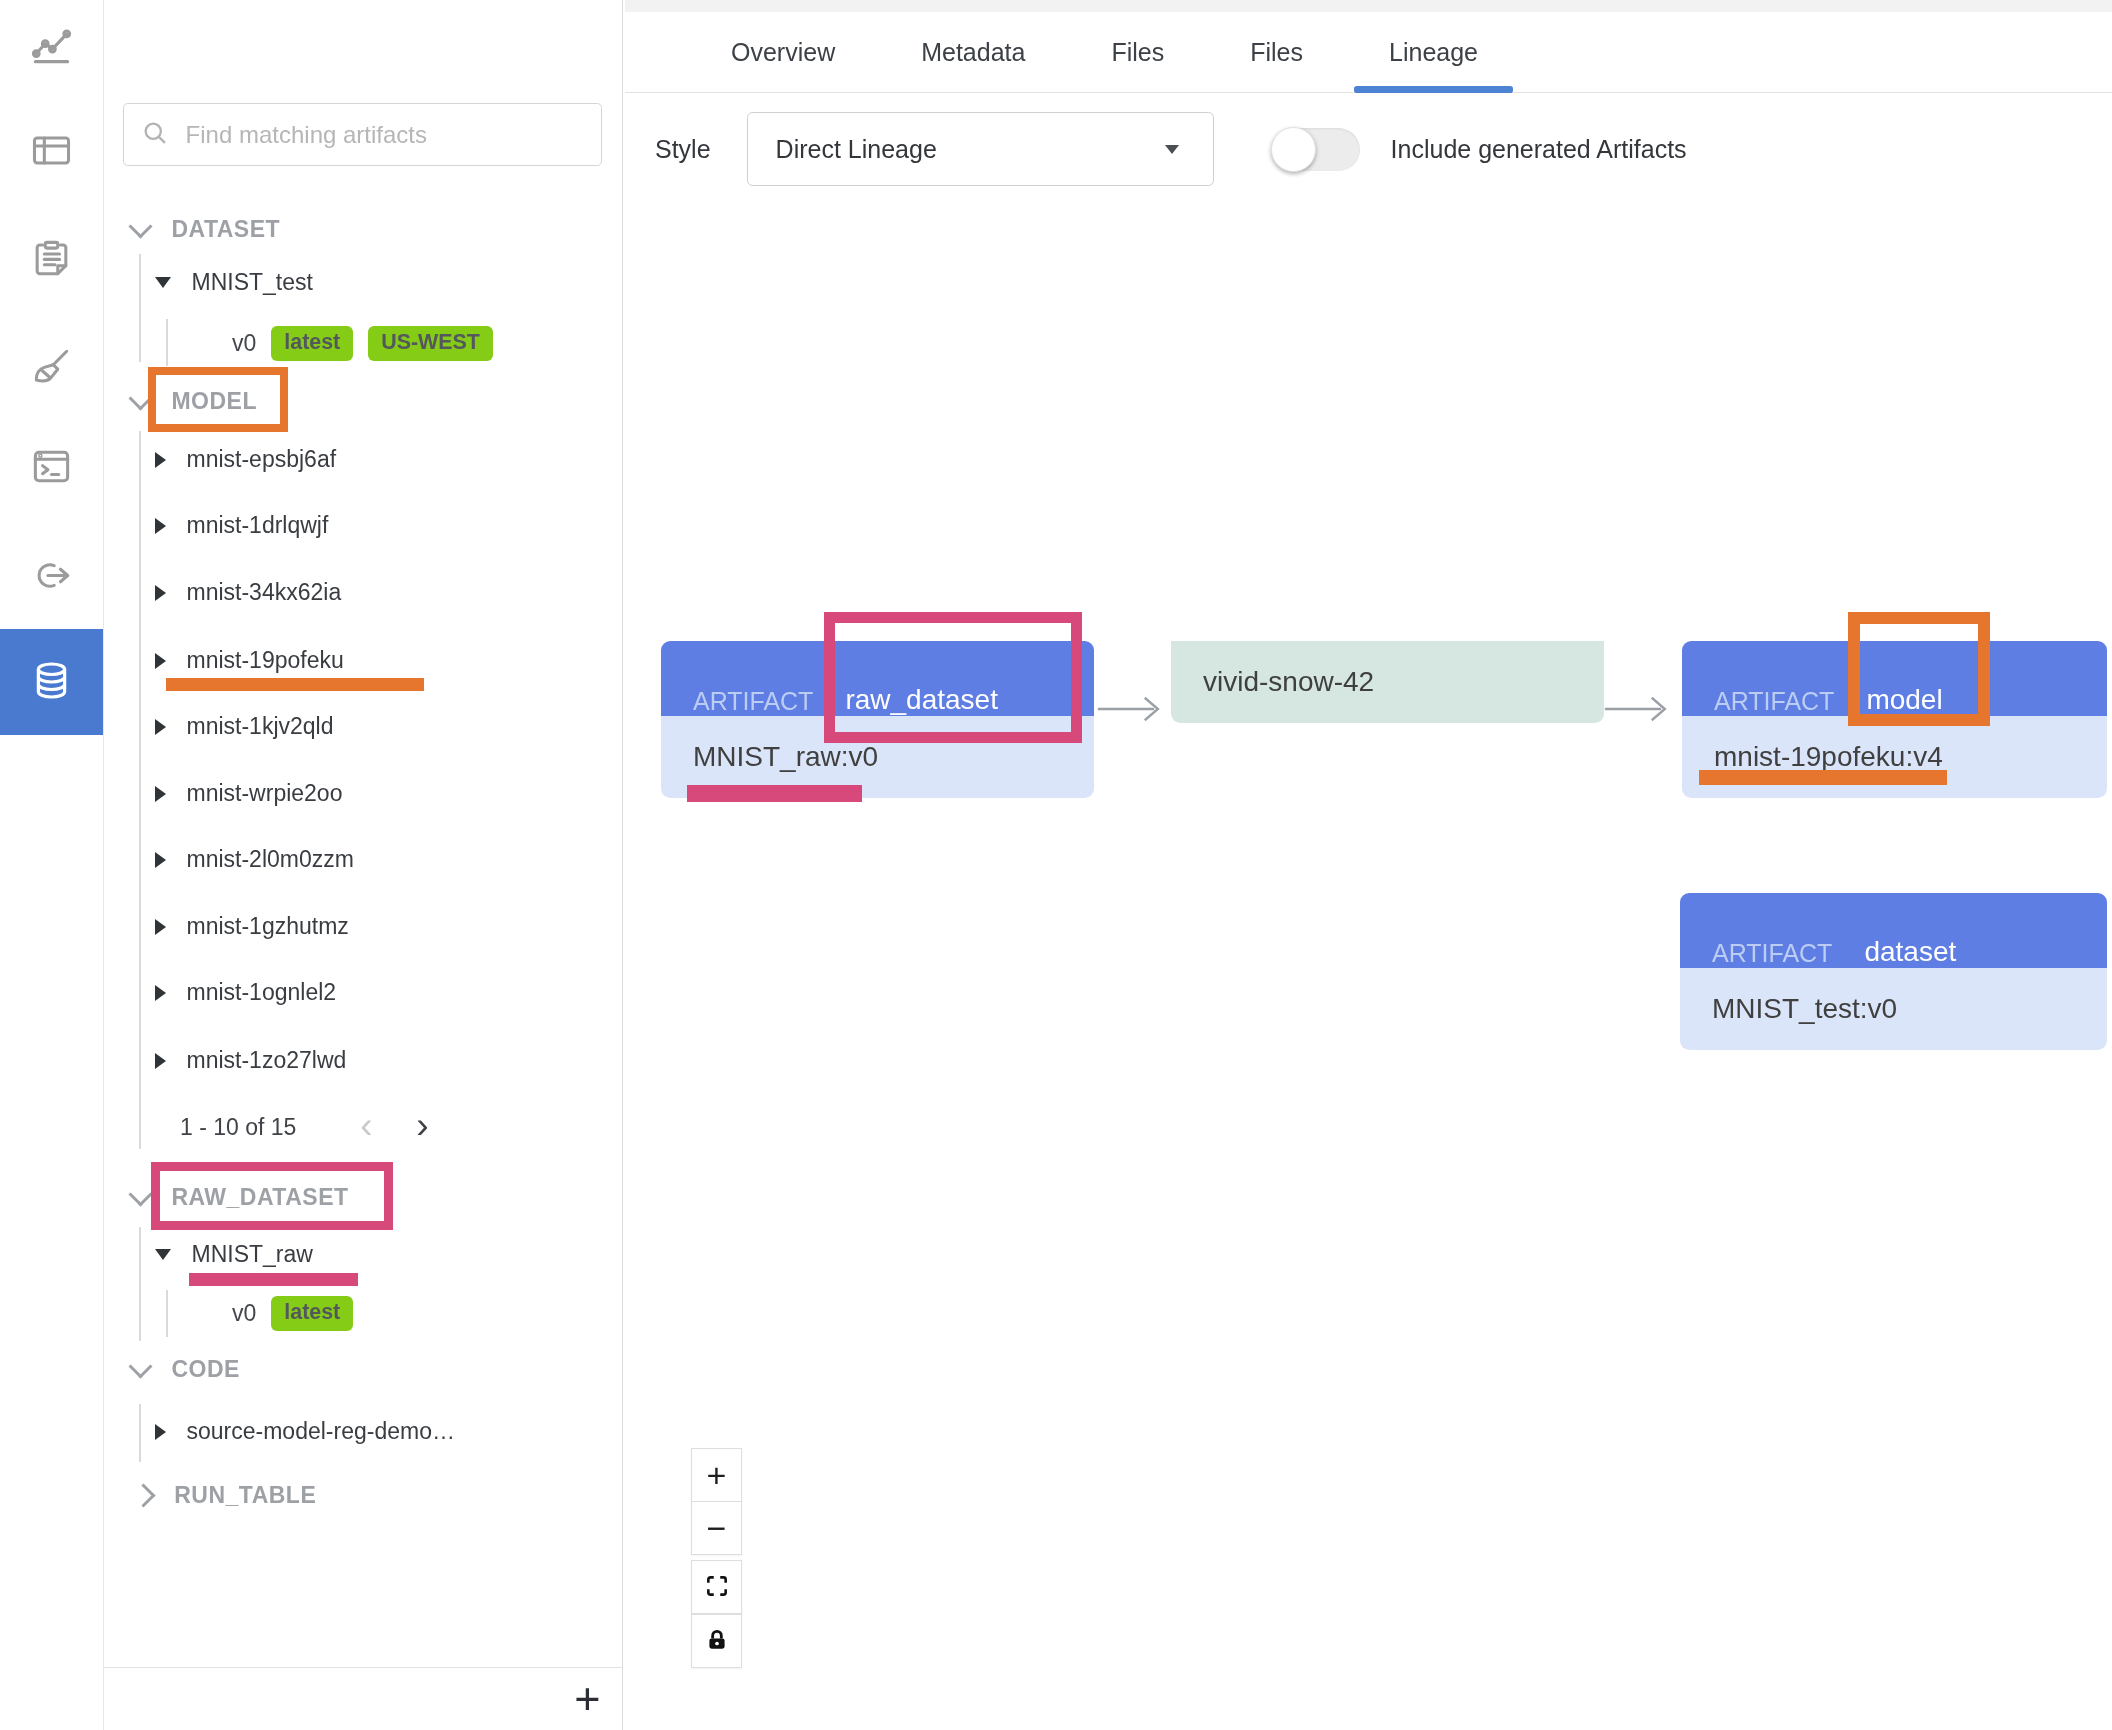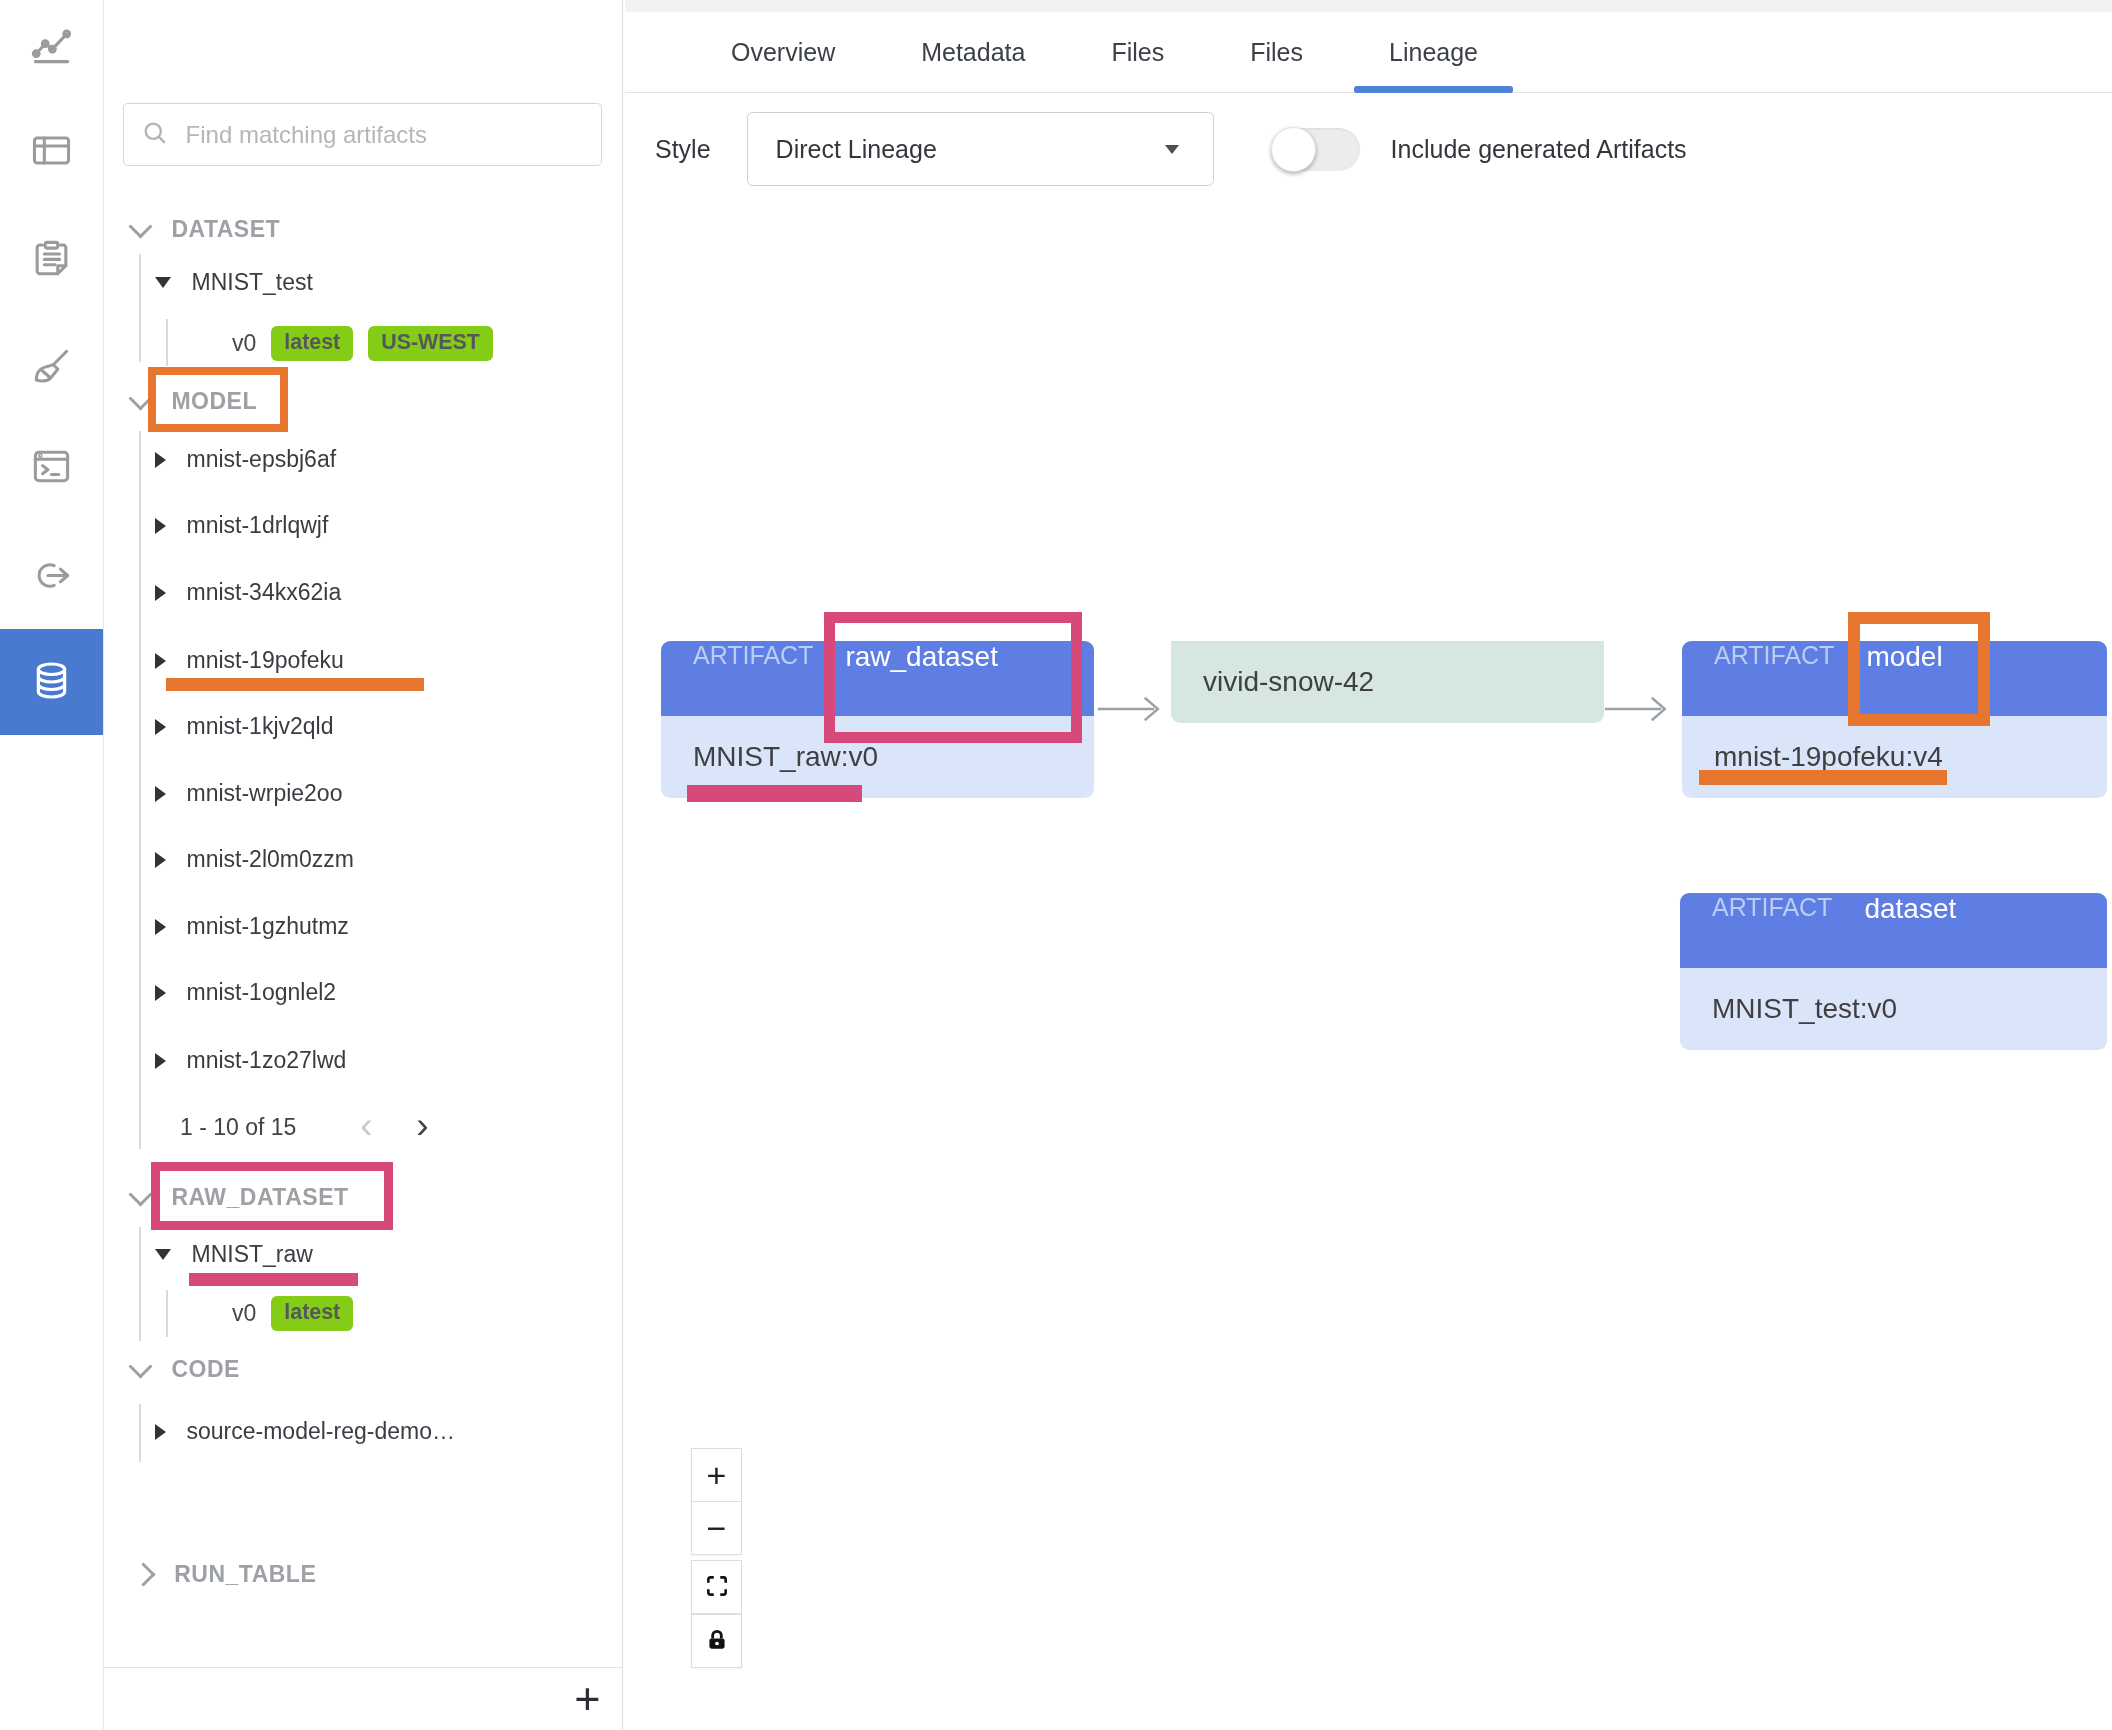--- a/index.html
+++ b/index.html
@@ -59,21 +59,21 @@
   .style-label{margin-left:30px;font-size:25px;color:#33373c;}
   .dropdown{margin-left:36px;width:467px;height:74px;border:0.9px solid #cfcfcf;border-radius:5.6px;display:flex;align-items:center;padding:0 28px;box-sizing:border-box;font-size:25px;color:#33373c;position:relative;cursor:pointer;background:#fff;}
   .caret{position:absolute;right:34px;top:50%;margin-top:-3.7px;width:0;height:0;border-left:7.5px solid transparent;border-right:7.5px solid transparent;border-top:9.3px solid #4a4f54;}
   .toggle{margin-left:58px;width:88px;height:43px;border-radius:21.4px;background:#ececec;position:relative;box-shadow:inset 0 0.9px 2.8px rgba(0,0,0,.08);cursor:pointer;border:none;padding:0;flex:0 0 auto;}
   .knob{position:absolute;left:-0.9px;top:-0.9px;width:45px;height:45px;border-radius:50%;background:#fff;border:0.9px solid #e2e2e2;box-sizing:border-box;box-shadow:0 1.9px 4.7px rgba(0,0,0,.3);}
   .toggle-label{margin-left:31px;font-size:25px;color:#33373c;}
 
   
   .graph{position:absolute;left:0;top:206px;right:0;bottom:0;background:#fff;}
   .node{position:absolute;width:433px;height:157px;border-radius:9.3px;cursor:pointer;}
-  .node-head{height:75px;border-radius:9.3px 9.3px 0 0;display:flex;align-items:flex-start;padding:0 32px;gap:32px;}
+  .node-head{height:75px;border-radius:9.3px 9.3px 0 0;display:flex;align-items:flex-end;padding:0 32px;gap:32px;}
   .node-body{height:82px;border-radius:0 0 9.3px 9.3px;display:flex;align-items:center;padding:0 32px;font-size:28px;color:#404040;}
   .node.blue .node-head{background:var(--artifact_header_blue);}
   .node.blue .node-body{background:var(--artifact_body_blue);}
   .node.blue .kind{color:#bccdf3;font-size:25px;}
   .node.teal .node-head{background:var(--run_header_teal);}
   .node.teal .node-body{background:var(--run_body_teal);}
   .node.teal .kind{color:#bad8d1;font-size:25px;}
   .node .ntype{color:#fff;font-size:28px;}
   .arrow{position:absolute;}
 
@@ -252,21 +252,21 @@
 
       <div class="trow sect" style="top:1348px">
         <span class="chev"></span>
         <span>CODE</span>
       </div>
       <div class="trow ent" style="top:1410px">
         <span class="tri right"></span>
         <span>source-model-reg-demo…</span>
       </div>
 
-      <div class="trow sect" style="top:1553px">
+      <div class="trow sect" style="top:1474px">
         <span class="chev right"></span>
         <span>RUN_TABLE</span>
       </div>
     </div>
 
     <div class="pdivider"></div>
     <button class="panel-add">+</button>
   </aside>
 
   <main class="main">

